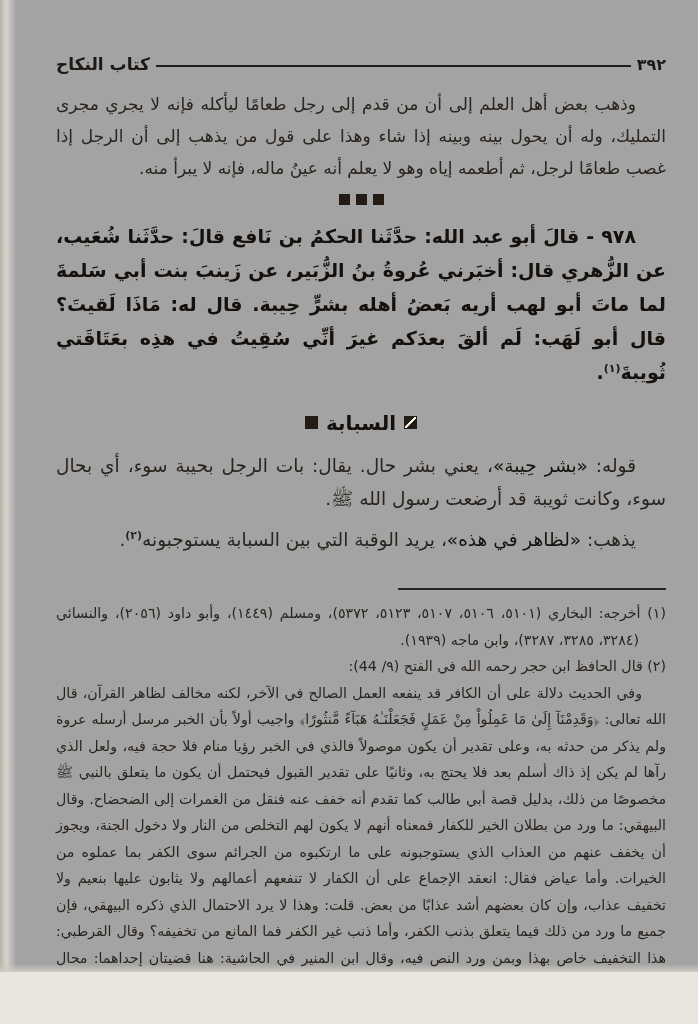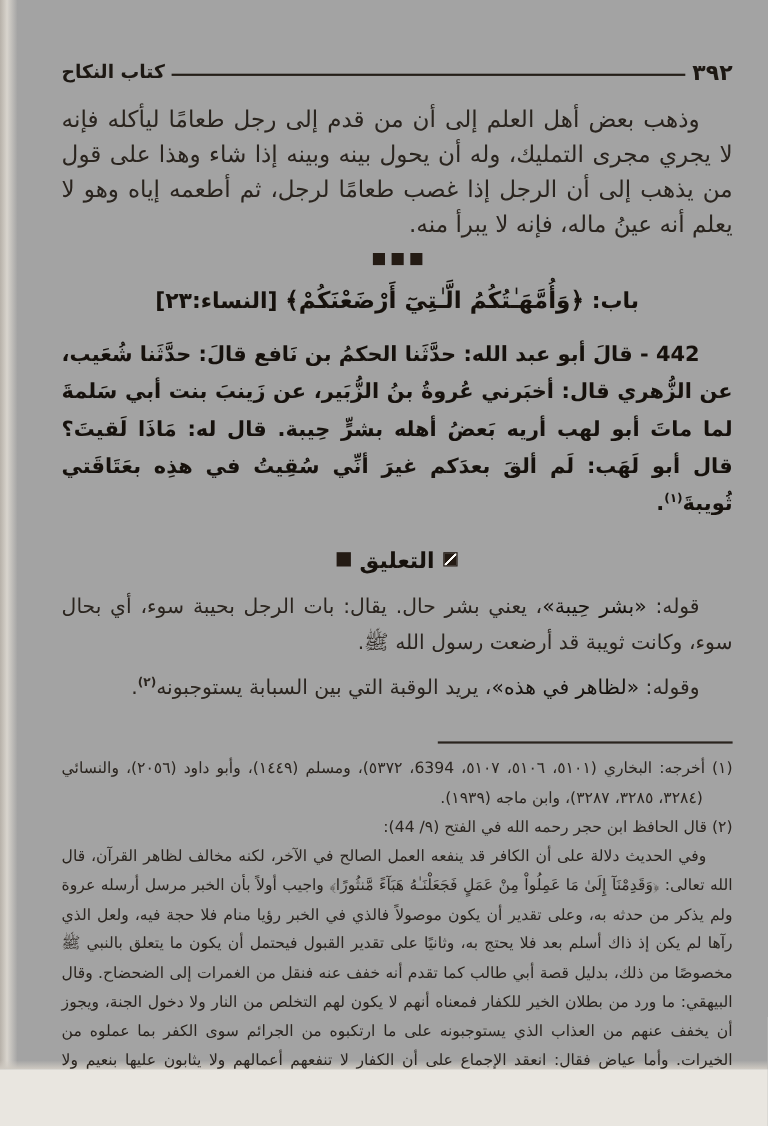--- a/index.html
+++ b/index.html
@@ -32,26 +32,26 @@
   
   .hdr{display:flex;align-items:center;}
   .hdr .book-title{
     font-weight:700;font-size:17px;letter-spacing:0;color:#1d1813;
     white-space:nowrap;order:3;
   }
   .hdr .rule{
     flex:1;height:0;border-top:2.5px solid #241e18;margin:4px 6px 0 6px;order:2;
   }
   .hdr .page-number{
-    font-weight:700;font-size:20px;color:#1d1813;white-space:nowrap;order:1;
+    font-weight:700;font-size:16px;color:#1d1813;white-space:nowrap;order:1;
   }
   
   .body-par{
     margin:14px 0 0 0;
-    font-size:21px;line-height:32px;
+    font-size:17px;line-height:32px;
     text-align:justify;
     text-indent:30px;
   }
   .divider{
     margin-top:8px;text-align:center;height:13px;line-height:13px;
   }
   .divider .sq{
     display:inline-block;width:11px;height:11px;background:#241b14;margin:0 3px;vertical-align:middle;
   }
   .bab{
@@ -123,40 +123,35 @@
       <span class="rule"></span>
       <span class="page-number">٣٩٢</span>
     </div>
 
     <p class="body-par">وذهب بعض أهل العلم إلى أن من قدم إلى رجل طعامًا ليأكله فإنه لا يجري مجرى التمليك، وله أن يحول بينه وبينه إذا شاء وهذا على قول من يذهب إلى أن الرجل إذا غصب طعامًا لرجل، ثم أطعمه إياه وهو لا يعلم أنه عينُ ماله، فإنه لا يبرأ منه.</p>
 
     <div class="divider">
       <span class="sq"></span><span class="sq"></span><span class="sq"></span>
     </div>
 
-    <h2 class="bab">
-      <span>باب:</span>
-      <span class="verse">﴿وَأُمَّهَـٰتُكُمُ الَّـٰتِيٓ أَرْضَعْنَكُمْ﴾</span>
-      <span>[النساء:٢٣]</span>
-    </h2>
 
-    <p class="hadith"><span>442 - قالَ أبو عبد الله: حدَّثَنا الحكمُ بن نَافع قالَ: حدَّثَنا شُعَيب، عن الزُّهري قال: أخبَرني عُروةُ بنُ الزُّبَير، عن زَينبَ بنت أبي سَلمةَ لما ماتَ أبو لهب أريه بَعضُ أهله بشرٍّ حِيبة. قال له: مَاذَا لَقيتَ؟ قال أبو لَهَب: لَم ألقَ بعدَكم غيرَ أنِّي سُقِيتُ في هذِه بعَتَاقَتي ثُويبةَ</span><sup class="fn-mark">(١)</sup><span>.</span></p>
+    <p class="hadith"><span>٩٧٨ - قالَ أبو عبد الله: حدَّثَنا الحكمُ بن نَافع قالَ: حدَّثَنا شُعَيب، عن الزُّهري قال: أخبَرني عُروةُ بنُ الزُّبَير، عن زَينبَ بنت أبي سَلمةَ لما ماتَ أبو لهب أريه بَعضُ أهله بشرٍّ حِيبة. قال له: مَاذَا لَقيتَ؟ قال أبو لَهَب: لَم ألقَ بعدَكم غيرَ أنِّي سُقِيتُ في هذِه بعَتَاقَتي ثُويبةَ</span><sup class="fn-mark">(١)</sup><span>.</span></p>
 
     <div class="taliq">
-      <span class="sq-diag"></span><span class="label">التعليق</span><span class="sq-solid"></span>
+      <span class="sq-diag"></span><span class="label">السبابة</span><span class="sq-solid"></span>
     </div>
 
     <p class="comment"><span>قوله: </span><span class="quoted">«بشر حِيبة»</span><span>، يعني بشر حال. يقال: بات الرجل بحيبة سوء، أي بحال سوء، وكانت ثويبة قد أرضعت رسول الله ﷺ.</span></p>
 
-    <p class="comment second"><span>وقوله: </span><span class="quoted">«لظاهر في هذه»</span><span>، يريد الوقبة التي بين السبابة يستوجبونه</span><sup class="fn-mark">(٢)</sup><span>.</span></p>
+    <p class="comment second"><span>يذهب: </span><span class="quoted">«لظاهر في هذه»</span><span>، يريد الوقبة التي بين السبابة يستوجبونه</span><sup class="fn-mark">(٢)</sup><span>.</span></p>
 
     <div class="fn-sep"></div>
 
     <div class="footnotes">
-      <p class="fn-hang"><span>(١) </span><span>أخرجه: البخاري (٥١٠١، ٥١٠٦، ٥١٠٧، 6394، ٥٣٧٢)، ومسلم (١٤٤٩)، وأبو داود (٢٠٥٦)، والنسائي (٣٢٨٤، ٣٢٨٥، ٣٢٨٧)، وابن ماجه (١٩٣٩).</span></p>
+      <p class="fn-hang"><span>(١) </span><span>أخرجه: البخاري (٥١٠١، ٥١٠٦، ٥١٠٧، ٥١٢٣، ٥٣٧٢)، ومسلم (١٤٤٩)، وأبو داود (٢٠٥٦)، والنسائي (٣٢٨٤، ٣٢٨٥، ٣٢٨٧)، وابن ماجه (١٩٣٩).</span></p>
       <p class="fn-hang"><span>(٢) </span><span>قال الحافظ ابن حجر رحمه الله في الفتح (٩/ 44):</span></p>
       <p class="fn-body"><span>وفي الحديث دلالة على أن الكافر قد ينفعه العمل الصالح في الآخر، لكنه مخالف لظاهر القرآن، قال الله تعالى: </span><span class="verse">﴿وَقَدِمْنَآ إِلَىٰ مَا عَمِلُواْ مِنْ عَمَلٍ فَجَعَلْنَـٰهُ هَبَآءً مَّنثُورًا﴾</span><span> واجيب أولاً بأن الخبر مرسل أرسله عروة ولم يذكر من حدثه به، وعلى تقدير أن يكون موصولاً فالذي في الخبر رؤيا منام فلا حجة فيه، ولعل الذي رآها لم يكن إذ ذاك أسلم بعد فلا يحتج به، وثانيًا على تقدير القبول فيحتمل أن يكون ما يتعلق بالنبي ﷺ مخصوصًا من ذلك، بدليل قصة أبي طالب كما تقدم أنه خفف عنه فنقل من الغمرات إلى الضحضاح. وقال البيهقي: ما ورد من بطلان الخير للكفار فمعناه أنهم لا يكون لهم التخلص من النار ولا دخول الجنة، ويجوز أن يخفف عنهم من العذاب الذي يستوجبونه على ما ارتكبوه من الجرائم سوى الكفر بما عملوه من الخيرات. وأما عياض فقال: انعقد الإجماع على أن الكفار لا تنفعهم أعمالهم ولا يثابون عليها بنعيم ولا تخفيف عذاب، وإن كان بعضهم أشد عذابًا من بعض. قلت: وهذا لا يرد الاحتمال الذي ذكره البيهقي، فإن جميع ما ورد من ذلك فيما يتعلق بذنب الكفر، وأما ذنب غير الكفر فما المانع من تخفيفه؟ وقال القرطبي: هذا التخفيف خاص بهذا وبمن ورد النص فيه، وقال ابن المنير في الحاشية: هنا قضيتان إحداهما: محال وهي =</span></p>
     </div>
 
   </div>
 
   <div class="smudge"></div>
 </div>
 
 </body></html>

